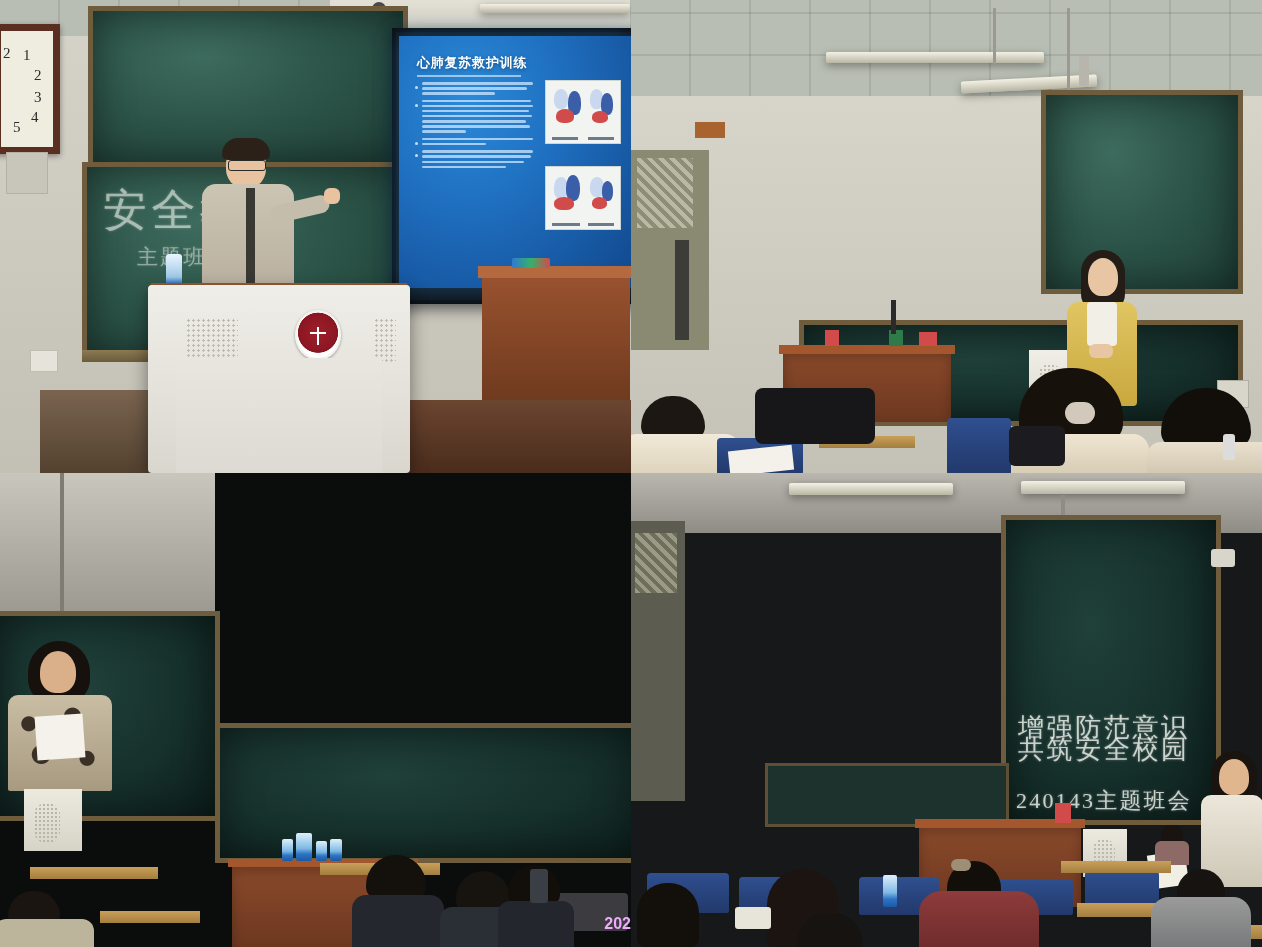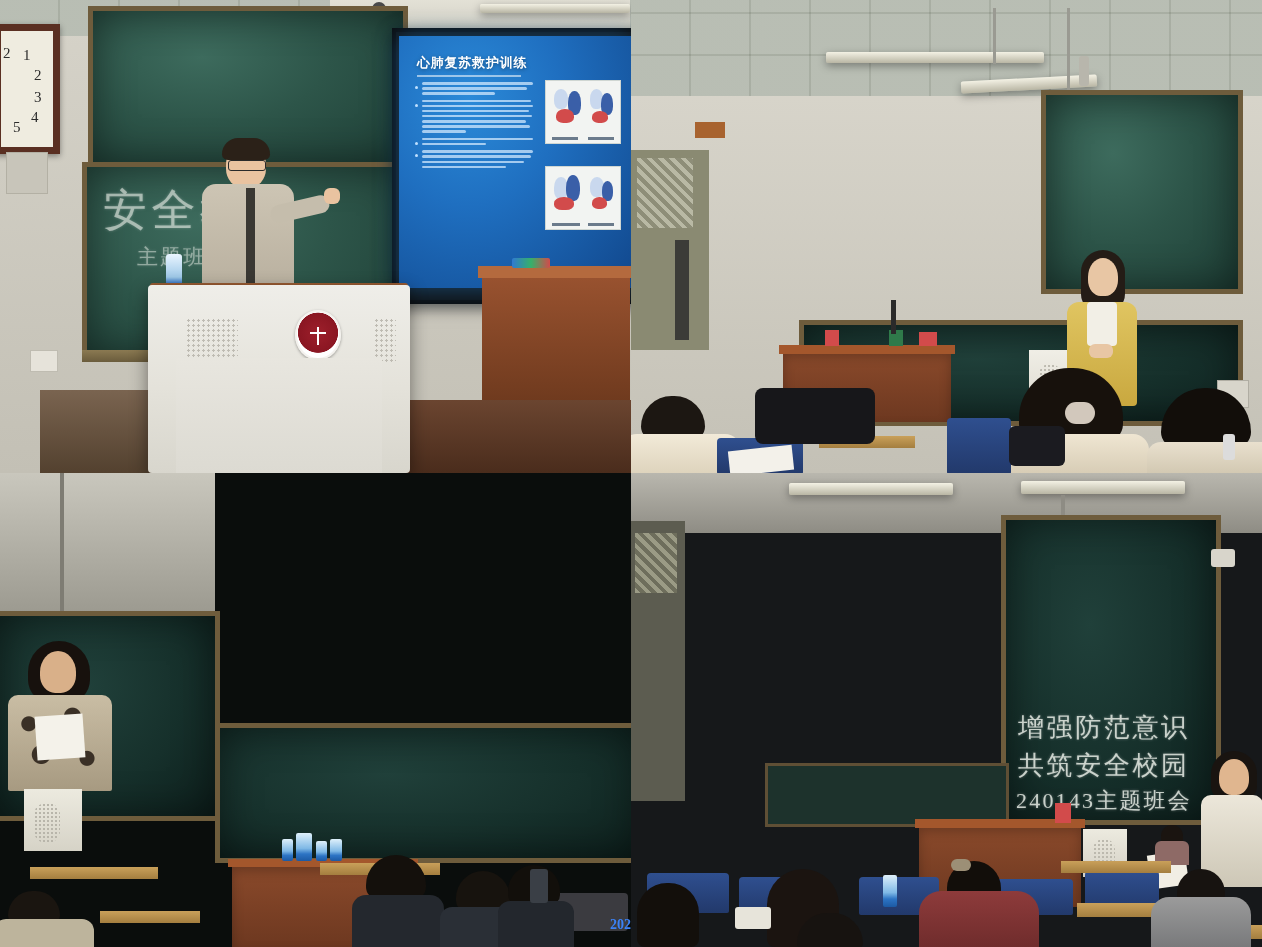--- a/index.html
+++ b/index.html
@@ -64,22 +64,22 @@
   .tl-slide-title{position:absolute;left:18px;top:18px;color:#fff;font-size:13px;font-weight:700;
       letter-spacing:.06em;text-shadow:0 1px 4px rgba(0,0,0,.4);}
   .tl-slide-title:after{content:"";position:absolute;left:0;bottom:-5px;width:104px;height:2px;background:rgba(255,255,255,.55);}
   .tl-bullets{position:absolute;left:16px;top:46px;width:118px;}
   .tl-bul{position:relative;margin-bottom:5px;padding-left:7px;}
   .tl-bul:before{content:"";position:absolute;left:0;top:4px;width:3px;height:3px;background:#bfe0ff;border-radius:50%;}
   .tl-line{height:2.5px;background:rgba(215,235,255,.72);border-radius:2px;margin-bottom:2.6px;}
   .tl-pic{position:absolute;background:#f2f4f2;border:1px solid #cfd6d2;}
   .tl-fig{position:absolute;border-radius:48% 48% 40% 40%;}
   .tr-lightlong{position:absolute;left:826px;top:53px;width:218px;height:11px;}
-  .bl-ts{position:absolute;right:0px;bottom:14px;color:#3b82f6;font-size:14px;font-weight:700;
-      font-family:Liberation Serif, serif;}
+  .bl-ts{position:absolute;right:0px;bottom:14px;color:#f0abfc;font-size:16px;font-weight:700;
+      font-family:Liberation Sans, sans-serif;}
   .bl-bottle{position:absolute;background:linear-gradient(180deg,#dff0fb,#7fb9e6 55%,#2d74c4 75%,#1c5aa4 100%);border-radius:2px;}
 </style>
 </head>
 <body>
 
 <div id="collage">
 
   <div class="panel p-tl">
     <div class="wall" style="left:0;top:0;width:631px;height:473px;background:linear-gradient(180deg,#d6d3c9,#c3c0b5);"></div>
     <div class="ceiling" style="height:36px;"></div>
@@ -301,21 +301,21 @@
     <div class="wall" style="left:0;top:0;width:631px;height:60px;background:linear-gradient(180deg,#b9b7ae,#8e8c84);"></div>
     <div class="lightbar" style="left:158px;top:10px;width:164px;height:12px;"></div>
     <div class="lightbar" style="left:390px;top:8px;width:164px;height:13px;"></div>
     <div style="position:absolute;left:430px;top:22px;width:4px;height:46px;background:#8e8c84;"></div>
     <div style="position:absolute;left:422px;top:60px;width:16px;height:24px;background:#3a3a3a;border-radius:4px;"></div>
     <div style="position:absolute;left:0;top:48px;width:54px;height:280px;background:#5c5c50;"></div>
     <div style="position:absolute;left:4px;top:60px;width:42px;height:60px;background:repeating-linear-gradient(45deg,#9b9b85 0 4px,#6e6e5c 4px 8px);"></div>
 
     <div class="board dim" style="left:370px;top:42px;width:210px;height:300px;">
       <div class="chalk" style="left:12px;top:190px;font-size:26px;">增强防范意识</div>
-      <div class="chalk" style="left:12px;top:228px;font-size:26px;">共筑安全校园</div>
+      <div class="chalk" style="left:12px;top:212px;font-size:26px;">共筑安全校园</div>
       <div class="chalk" style="left:10px;top:266px;font-size:22px;">240143主题班会</div>
     </div>
     <div style="position:absolute;left:134px;top:290px;width:238px;height:58px;background:#1d322c;border:3px solid #5f4f35;"></div>
     <div style="position:absolute;left:580px;top:76px;width:24px;height:18px;background:#d8d5cb;border-radius:3px;"></div>
 
     <div class="podium" style="left:288px;top:352px;width:162px;height:82px;"></div>
     <div style="position:absolute;left:284px;top:346px;width:170px;height:9px;background:#a4572c;"></div>
     <div style="position:absolute;left:424px;top:330px;width:16px;height:20px;background:#d24b4b;"></div>
     <div style="position:absolute;left:452px;top:356px;width:44px;height:48px;background:linear-gradient(180deg,#eceadf,#d4d1c6);"></div>
     <div style="position:absolute;left:462px;top:366px;width:22px;height:32px;background:radial-gradient(circle,#bcb9ae 1px,transparent 1.4px) 0 0/4px 4px;border-radius:10px;"></div>

